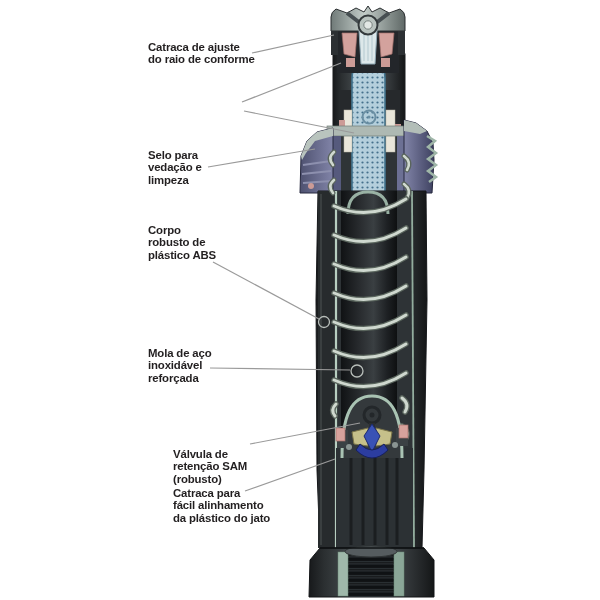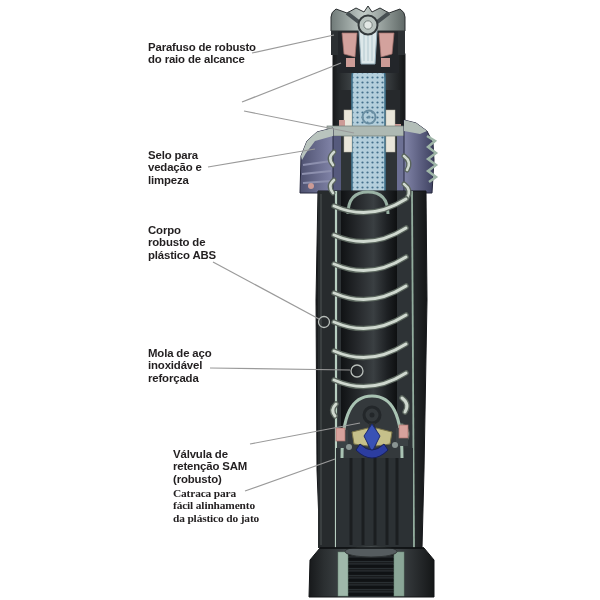--- a/index.html
+++ b/index.html
@@ -20,21 +20,21 @@
     font-weight:bold;font-size:11.4px;line-height:1.08;
     letter-spacing:-0.15px;color:var(--label-text);
     white-space:nowrap;
   }
   #lbl-parafuso{left:148px;top:41px;}
   #lbl-bocal{left:148px;top:95px;}
   #lbl-selo{left:148px;top:149px;}
   #lbl-corpo{left:148px;top:224px;}
   #lbl-mola{left:148px;top:347px;}
   #lbl-valvula{left:173px;top:424px;margin-top:24px;}
-  #lbl-catraca{left:173px;top:487px;font-family:Liberation Serif, serif;}
+  #lbl-catraca{left:173px;top:487px;}
   .leader{stroke:var(--leader-line);stroke-width:1.2;fill:none;}
   .marker{stroke:#b8beba;stroke-width:1.3;fill:none;}
 </style>
 </head>
 <body>
 
 <div class="stage">
 
   <svg width="600" height="600" viewBox="0 0 600 600">
     <defs>
@@ -207,22 +207,22 @@
       <line class="leader" x1="213" y1="262" x2="319" y2="319"></line>
       <line class="leader" x1="210" y1="368" x2="350" y2="370"></line>
       <line class="leader" x1="250" y1="444" x2="360" y2="423"></line>
       <line class="leader" x1="245" y1="491" x2="335" y2="459"></line>
       <circle class="marker" cx="324" cy="322" r="5.5"></circle>
       <circle class="marker" cx="357" cy="371" r="6"></circle>
     </g>
   </svg>
 
   <div class="lbl" id="lbl-parafuso">
-    <div>Parafuso de robusto</div>
-    <div>do raio de alcance</div>
+    <div>Catraca de ajuste</div>
+    <div>do raio de conforme</div>
   </div>
   <div class="lbl" id="lbl-corpo">
     <div>Corpo</div>
     <div>robusto de</div>
     <div>plástico ABS</div>
   </div>
   <div class="lbl" id="lbl-selo">
     <div>Selo para</div>
     <div>vedação e</div>
     <div>limpeza</div>

